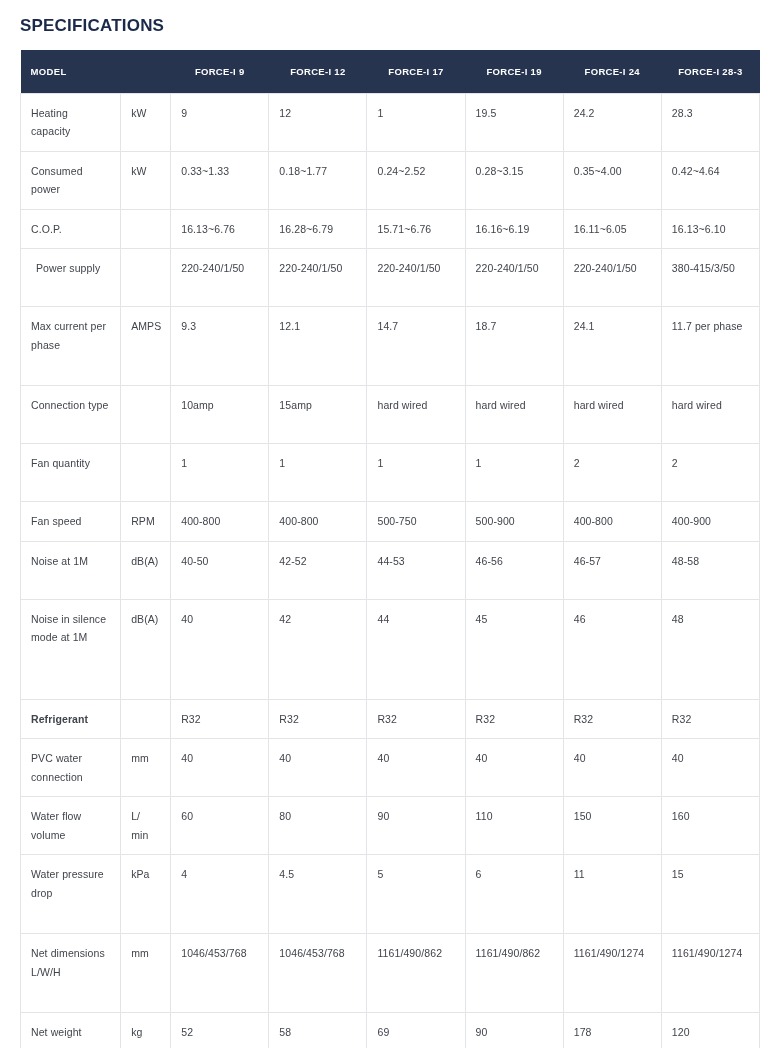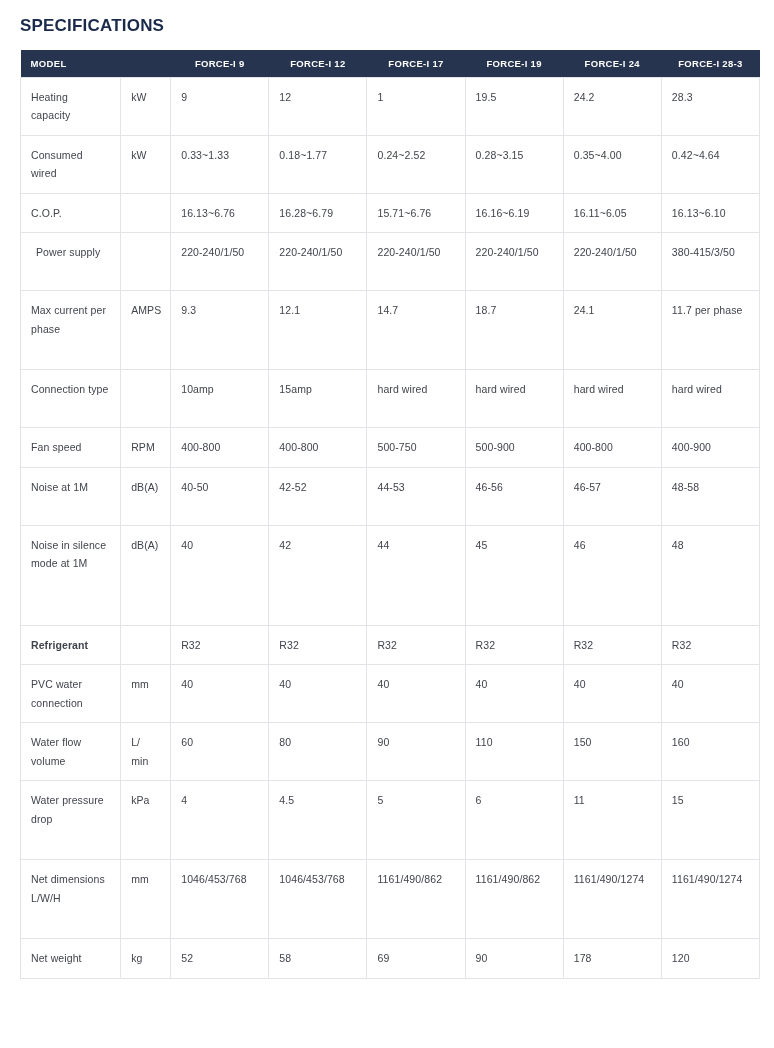--- a/index.html
+++ b/index.html
@@ -34,21 +34,21 @@
   table.spec col.c0 { width: 100px; }
   table.spec col.c1 { width: 50px; }
   table.spec col.cd { width: 98px; }
   thead th {
     background: #27344f;
     color: #ffffff;
     font-size: 9.5px;
     font-weight: bold;
     letter-spacing: 0.4px;
     text-align: left;
-    padding: 8px 10px;
+    padding: 16px 10px;
     border: none;
     height: 26px;
     vertical-align: middle;
   }
   thead th.model-head {
     text-align: center;
     letter-spacing: 0.3px;
     margin-top: 42px;
   }
   tbody td {
@@ -99,21 +99,21 @@
           <td class="label" style="height: 58px;">Heating capacity</td>
           <td>kW</td>
           <td>9</td>
           <td>12</td>
           <td>1</td>
           <td>19.5</td>
           <td>24.2</td>
           <td>28.3</td>
         </tr>
         <tr>
-          <td class="label" style="height: 58px;">Consumed wired</td>
+          <td class="label" style="height: 58px;">Consumed power</td>
           <td>kW</td>
           <td>0.33~1.33</td>
           <td>0.18~1.77</td>
           <td>0.24~2.52</td>
           <td>0.28~3.15</td>
           <td>0.35~4.00</td>
           <td>0.42~4.64</td>
         </tr>
         <tr>
           <td class="label" style="height: 33px;">C.O.P.</td>
@@ -149,20 +149,30 @@
           <td class="label" style="height: 58px;">Connection type</td>
           <td></td>
           <td>10amp</td>
           <td>15amp</td>
           <td>hard wired</td>
           <td>hard wired</td>
           <td>hard wired</td>
           <td>hard wired</td>
         </tr>
         <tr>
+          <td class="label" style="height: 58px;">Fan quantity</td>
+          <td></td>
+          <td>1</td>
+          <td>1</td>
+          <td>1</td>
+          <td>1</td>
+          <td>2</td>
+          <td>2</td>
+        </tr>
+        <tr>
           <td class="label" style="height: 33px;">Fan speed</td>
           <td>RPM</td>
           <td>400-800</td>
           <td>400-800</td>
           <td>500-750</td>
           <td>500-900</td>
           <td>400-800</td>
           <td>400-900</td>
         </tr>
         <tr>

